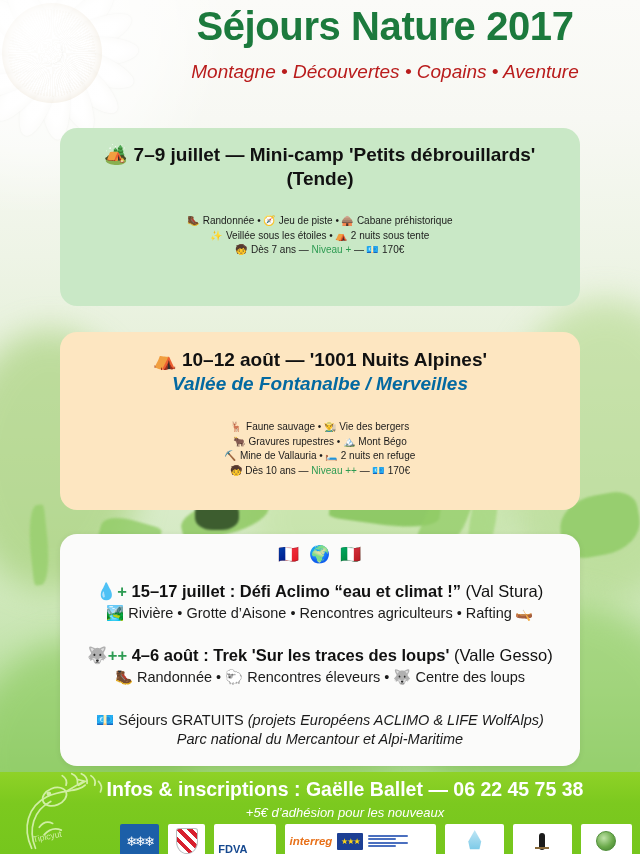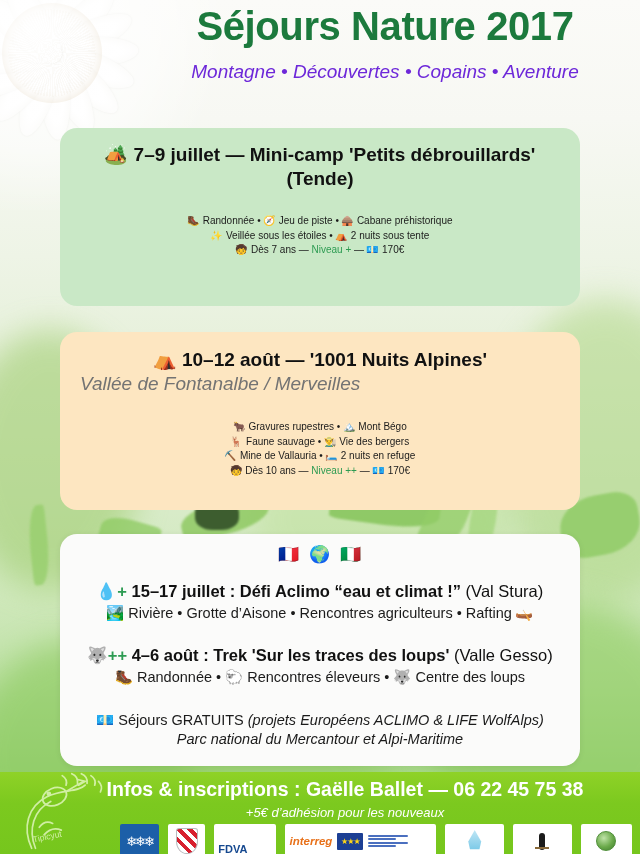--- a/index.html
+++ b/index.html
@@ -81,21 +81,21 @@
   .title{
     position:absolute; left:165px; top:4px; width:440px;
     text-align:center;
     font-size:40px; font-weight:bold; letter-spacing:-.4px;
     color:#1c7a3d;
     font-family:"Liberation Sans", sans-serif;
   }
   .subtitle{
     position:absolute; left:150px; top:61px; width:470px;
     text-align:center;
-    font-size:19px; font-style:italic; color:#6d28d9;
+    font-size:19px; font-style:italic; color:#b91c1c;
   }
 
   
   .card{ position:absolute; border-radius:17px; }
 
   .card-green{
     left:60px; top:128px; width:520px; height:178px;
     background:#c9e8c6;
   }
   .card-orange{
@@ -106,21 +106,21 @@
     left:60px; top:534px; width:520px; height:232px;
     background:#fbfbfa;
     box-shadow:0 1px 6px rgba(0,0,0,.07);
   }
 
   .c-head{
     text-align:center; font-size:19px; font-weight:bold; color:#111;
     line-height:1.28;
   }
   .c-sub-ital{
-    text-align:left; font-size:19px; font-weight:normal; font-style:italic; color:#737373;
+    text-align:center; font-size:19px; font-weight:bold; font-style:italic; color:#0369a1;
     line-height:1.3;
   }
   .c-line{
     text-align:center; font-size:10px; color:#1b1b1b; line-height:1.45;
     white-space:nowrap;
   }
   .niveau{ color:#2d9b52; }
 
   .green-head{ position:absolute; left:20px; top:15px; width:480px; }
   .green-lines{ position:absolute; left:10px; top:86px; width:500px; }
@@ -294,22 +294,22 @@
       </div>
     </div>
   </div>
 
   <div class="card card-orange">
     <div class="or-head">
       <div class="c-head">⛺ 10–12 août — '1001 Nuits Alpines'</div>
       <div class="c-sub-ital">Vallée de Fontanalbe / Merveilles</div>
     </div>
     <div class="or-lines">
+      <div class="c-line">🦌 Faune sauvage • 👨‍🌾 Vie des bergers</div>
       <div class="c-line">🐂 Gravures rupestres • 🏔️ Mont Bégo</div>
-      <div class="c-line">🦌 Faune sauvage • 👨‍🌾 Vie des bergers</div>
       <div class="c-line">⛏️ Mine de Vallauria • 🛏️ 2 nuits en refuge</div>
       <div class="c-line">
         <span>🧒 Dès 10 ans — </span><span class="niveau">Niveau ++</span><span> — 💶 170€</span>
       </div>
     </div>
   </div>
 
   <div class="card card-white">
     <div class="w-title-row">
       <span class="flag">🇫🇷</span>

